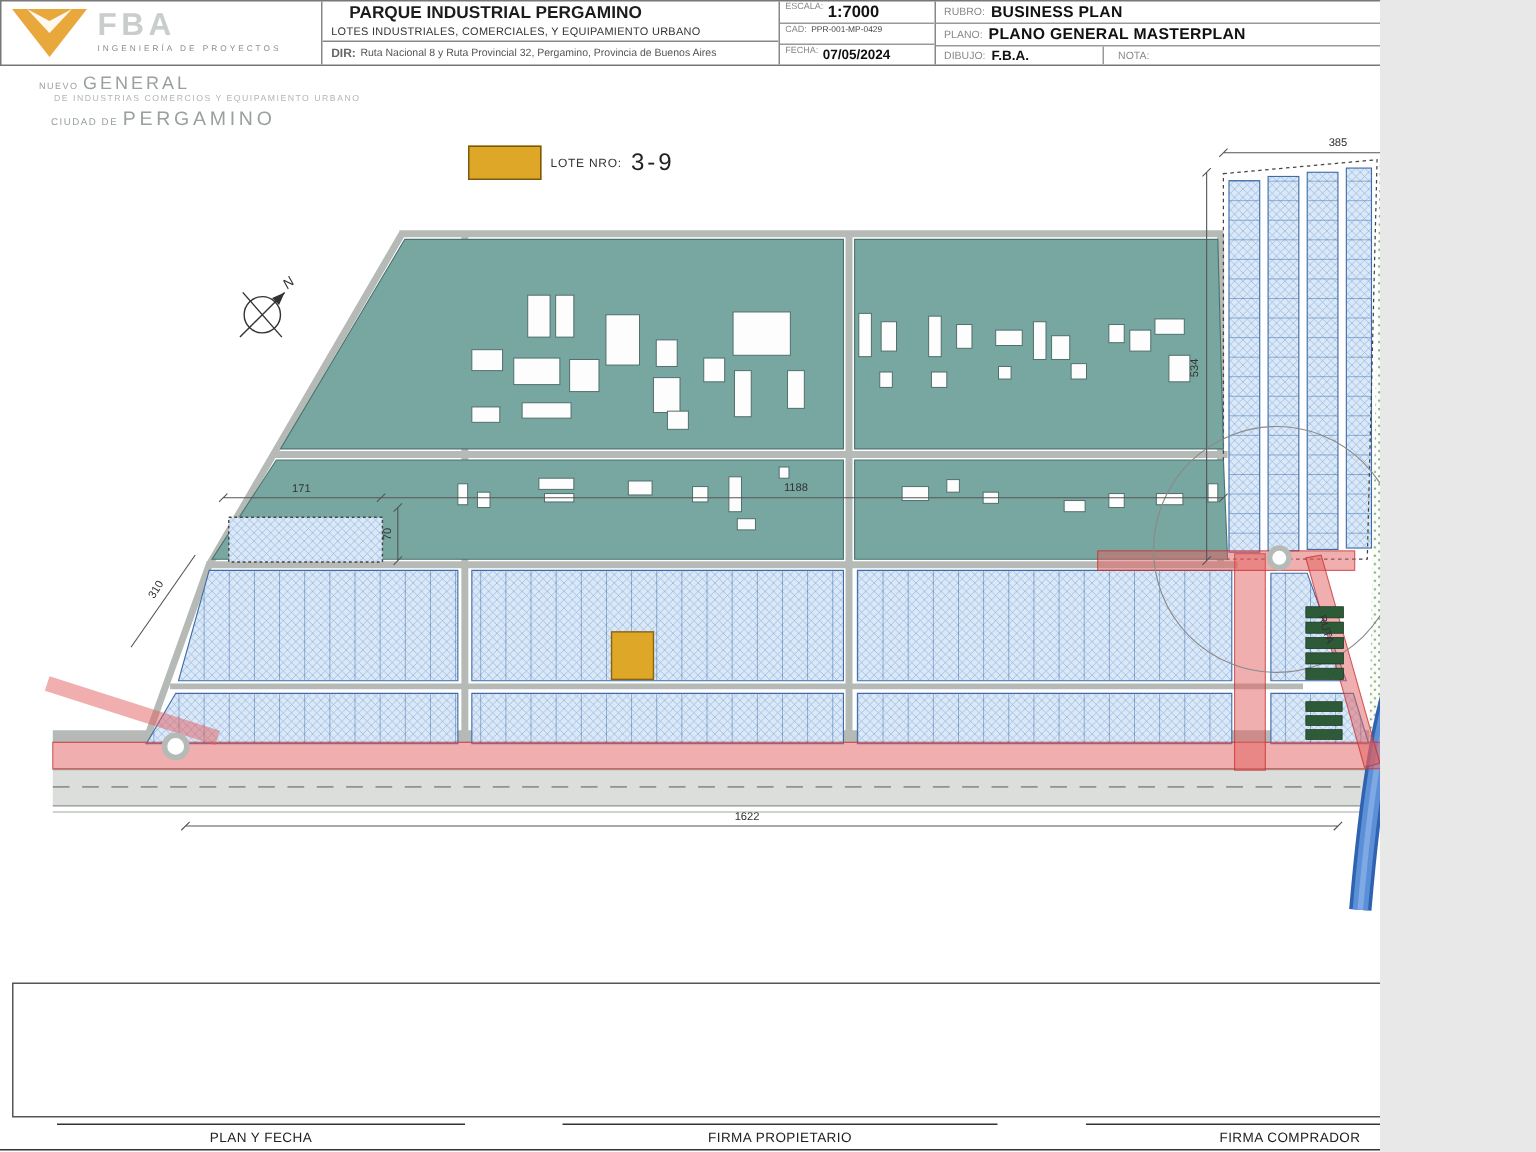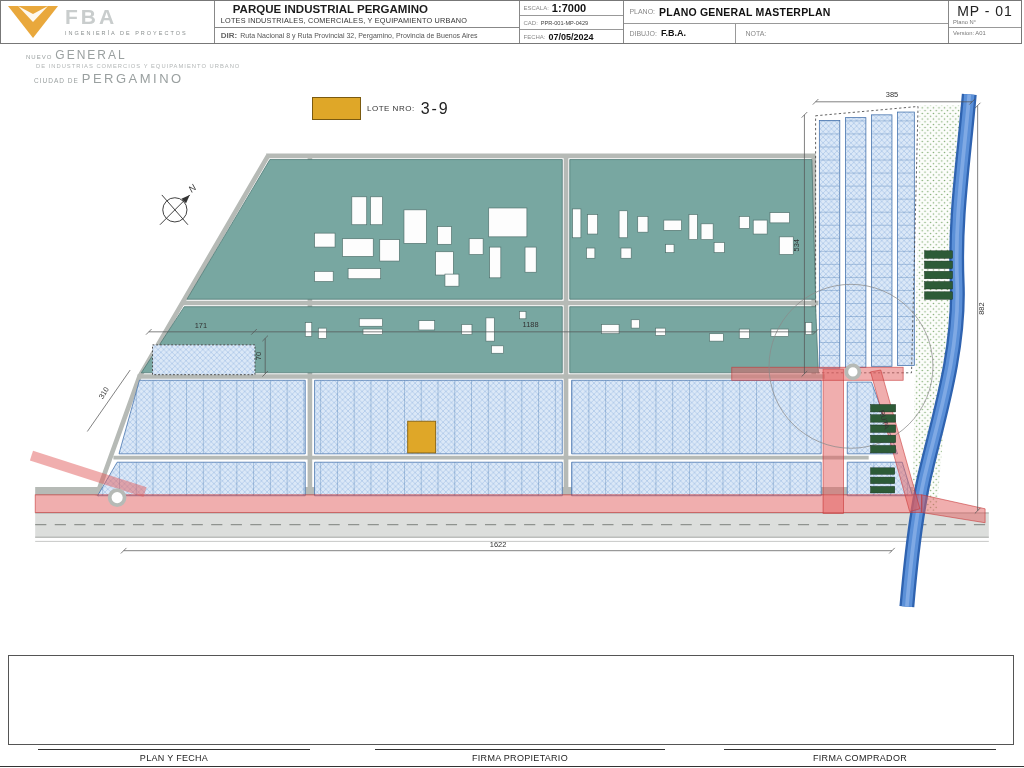--- a/index.html
+++ b/index.html
@@ -1,33 +1,33 @@
 <!DOCTYPE html>
 <html><head>
 <meta charset="utf-8">
 <style>
   html,body{margin:0;padding:0;background:#e8e8e8;}
-  .page{position:relative;width:1024px;height:768px;background:#ffffff;overflow:hidden;
+  .page{position:relative;width:920px;height:768px;background:#ffffff;overflow:hidden;
         font-family:"Liberation Sans",sans-serif;color:#222;}
   
   .header{position:absolute;left:0;top:0;width:1022px;height:44px;border:1px solid #777;
           display:flex;background:#fff;box-sizing:border-box;}
   .cell{border-right:1px solid #888;box-sizing:border-box;overflow:hidden;}
   .logo-cell{width:214px;display:flex;align-items:flex-start;padding:4px 6px;gap:6px;}
   .logo-text{display:flex;flex-direction:column;margin-top:1px;}
   .logo-brand{font-size:21px;font-weight:bold;color:#c9cdcd;letter-spacing:3px;line-height:22px;}
   .logo-tagline{font-size:5.5px;color:#8a8f8f;letter-spacing:2px;margin-top:2px;}
   .project-cell{width:305px;display:flex;flex-direction:column;}
   .proj-top{height:27px;padding:2px 6px 0 6px;border-bottom:1px solid #888;box-sizing:border-box;}
   .proj-title{font-size:11.5px;font-weight:bold;color:#1c1c1c;line-height:13px;padding-left:12px;}
   .proj-sub{font-size:7.3px;color:#333;letter-spacing:.2px;}
   .proj-dir{flex:1;padding:2px 6px;font-size:7px;color:#555;display:flex;gap:3px;align-items:center;}
   .dir-label{font-weight:bold;font-size:8px;color:#666;}
   .meta-cell{width:105px;display:flex;flex-direction:column;}
-  .mrow{flex:1;border-bottom:1px solid #999;padding:1px 4px;display:flex;align-items:center;gap:3px;box-sizing:border-box;}
+  .mrow{flex:1;border-bottom:1px solid #999;padding:1px 4px;display:flex;gap:3px;box-sizing:border-box;}
   .mrow:last-child{border-bottom:none;}
   .mlabel{font-size:6px;color:#888;}
   .mval-big{font-size:11px;font-weight:bold;color:#111;}
   .mval-small{font-size:5.6px;color:#444;}
   .mval-med{font-size:9px;font-weight:bold;color:#111;}
   .info-cell{width:325px;display:flex;flex-direction:column;}
   .irow{flex:1;border-bottom:1px solid #999;padding:1px 5px;display:flex;align-items:center;gap:4px;box-sizing:border-box;}
   .irow:last-child{border-bottom:none;padding:0;}
   .ilabel{font-size:7px;color:#888;}
   .ival{font-size:10.5px;font-weight:bold;color:#111;letter-spacing:.2px;}
@@ -101,20 +101,24 @@
           <span class="mlabel">CAD:</span>
           <span class="mval-small">PPR-001-MP-0429</span>
         </div>
       <div class="mrow">
           <span class="mlabel">FECHA:</span>
           <span class="mval-med">07/05/2024</span>
         </div>
     </div>
     <div class="cell info-cell">
       <div class="irow">
+          <span class="ilabel">RUBRO:</span>
+          <span class="ival">BUSINESS PLAN</span>
+        </div>
+      <div class="irow">
           <span class="ilabel">PLANO:</span>
           <span class="ival">PLANO GENERAL MASTERPLAN</span>
         </div>
       <div class="irow">
         <div class="isub first">
             <span class="ilabel">DIBUJO:</span>
             <span class="mval-med">F.B.A.</span>
           </div>
         <div class="isub">
             <span class="ilabel">NOTA:</span>

